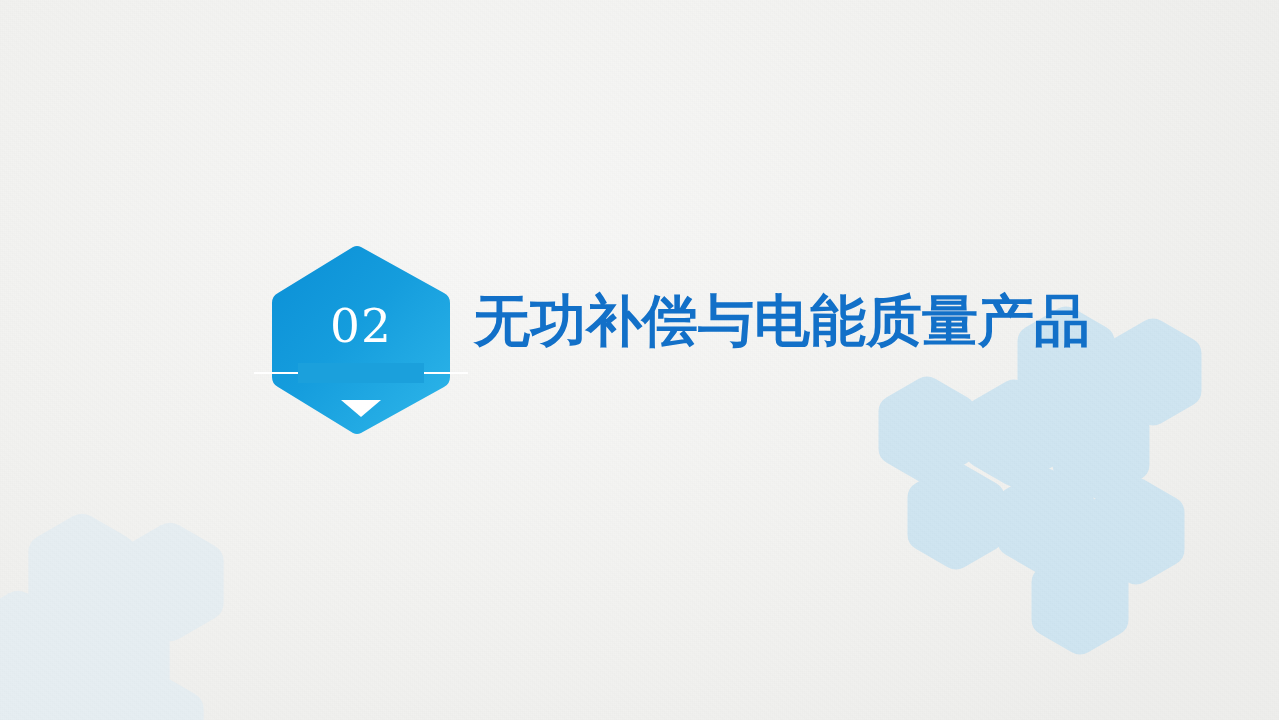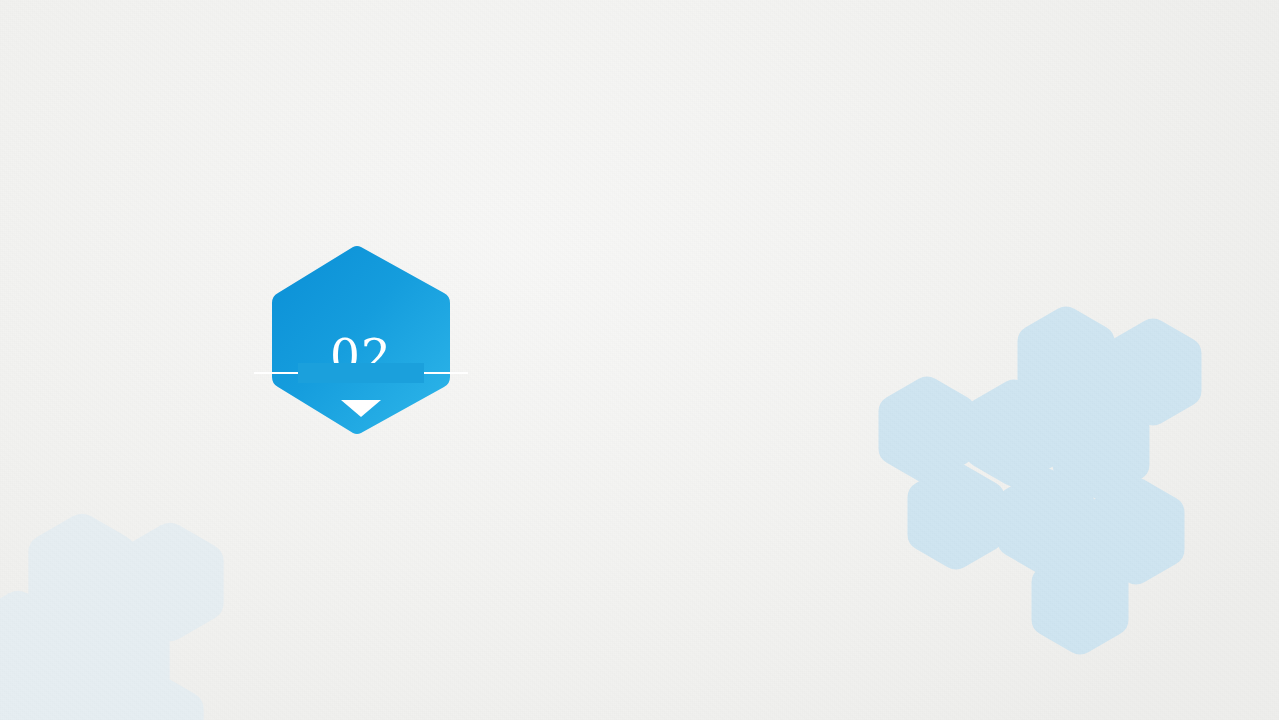--- a/index.html
+++ b/index.html
@@ -56,21 +56,20 @@
     position: absolute;
     left: 0; right: 0;
     top: 58px;
     text-align: center;
     font-family: "DejaVu Serif", serif;
     font-size: 47px;
     line-height: 1;
     font-weight: 400;
     color: #ffffff;
     letter-spacing: 1px;
-    margin-top: 30px;
   }
   #badge-rule {
     position: absolute;
     left: -14px;
     right: -14px;
     top: 128px;
     height: 2px;
     background: #ffffff;
   }
   #badge-label {
@@ -177,14 +176,15 @@
     </svg>
 
     <div id="badge-num">02</div>
 
     <div id="badge-rule"></div>
     <div id="badge-label-bg"></div>
 
     <div id="badge-arrow"></div>
   </div>
 
+  <div id="title">无功补偿与电能质量产品</div>
 
 </div>
 
 </body></html>

